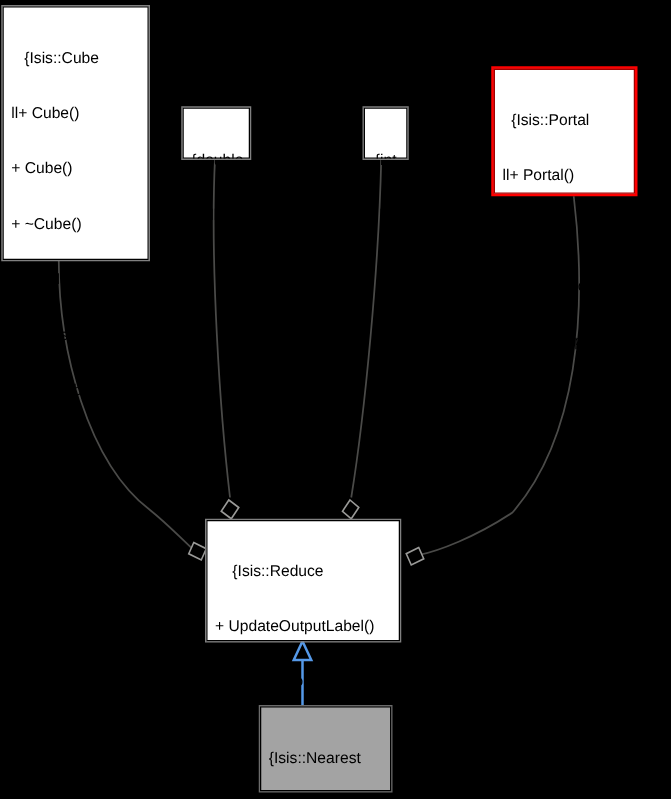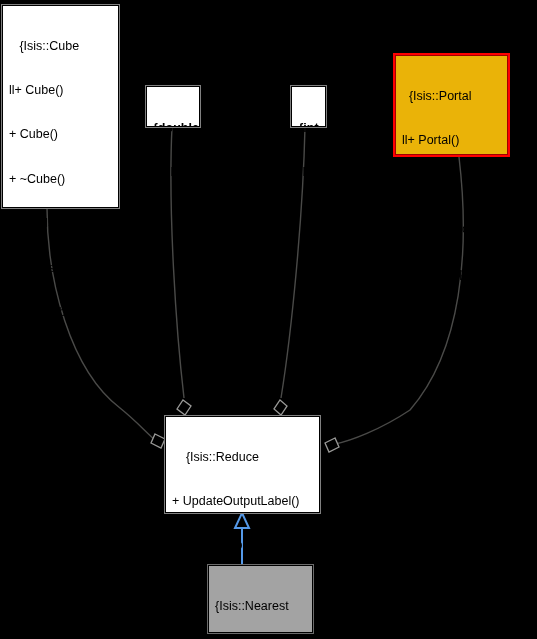--- a/index.html
+++ b/index.html
@@ -36,36 +36,35 @@
     text-align: left;
     padding: 3px 5px 3px 6px;
     white-space: pre;
     z-index: 2;
   }
   .node .row {
     display: block;
     white-space: pre;
   }
   .node.red {
-    background: #eab308;
+    background: #ffffff;
     border: 1px solid #a00000;
     outline: 2px solid #ff0000;
   }
   .node.gray {
     background: #a3a3a3;
     border: 1px solid #000000;
     outline: 1px solid #6b6b6b;
   }
   .node.small {
     padding: 4px 6px;
     text-align: center;
   }
   .node.small .row {
     text-align: center;
-    font-weight: bold;
   }
 </style>
 </head>
 <body>
 
 <div id="diagram">
 
   <svg id="edge-layer" width="537" height="639" viewBox="0 0 537 639">
 
     <g>

